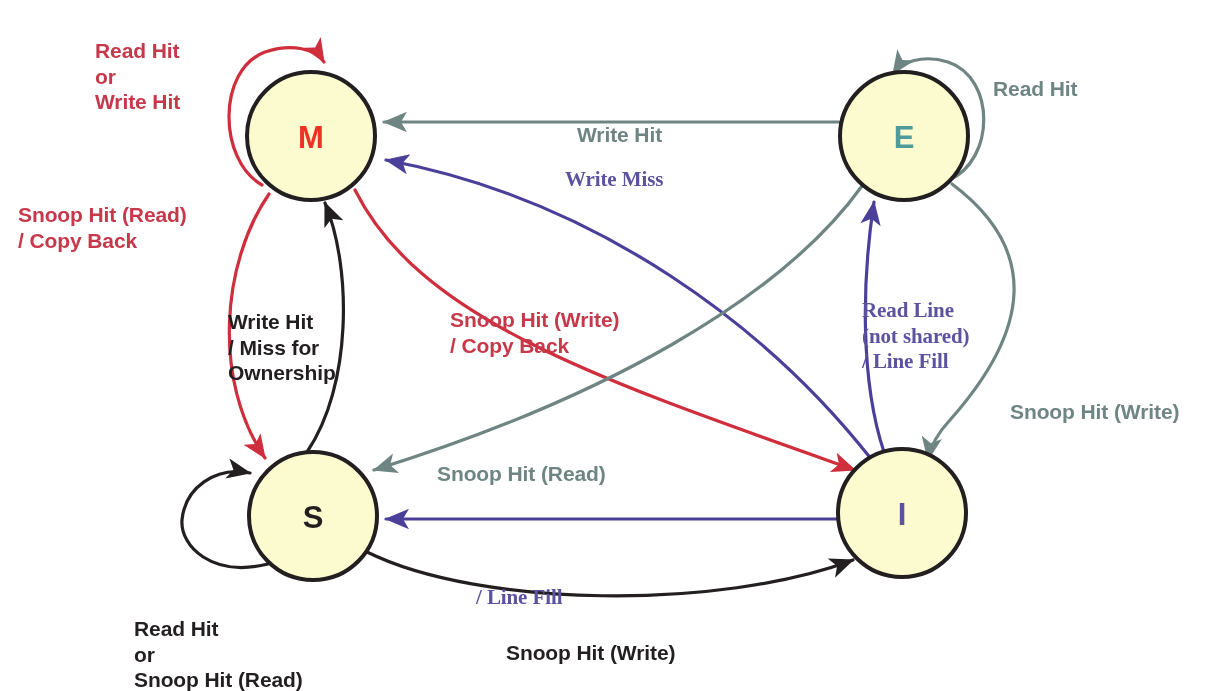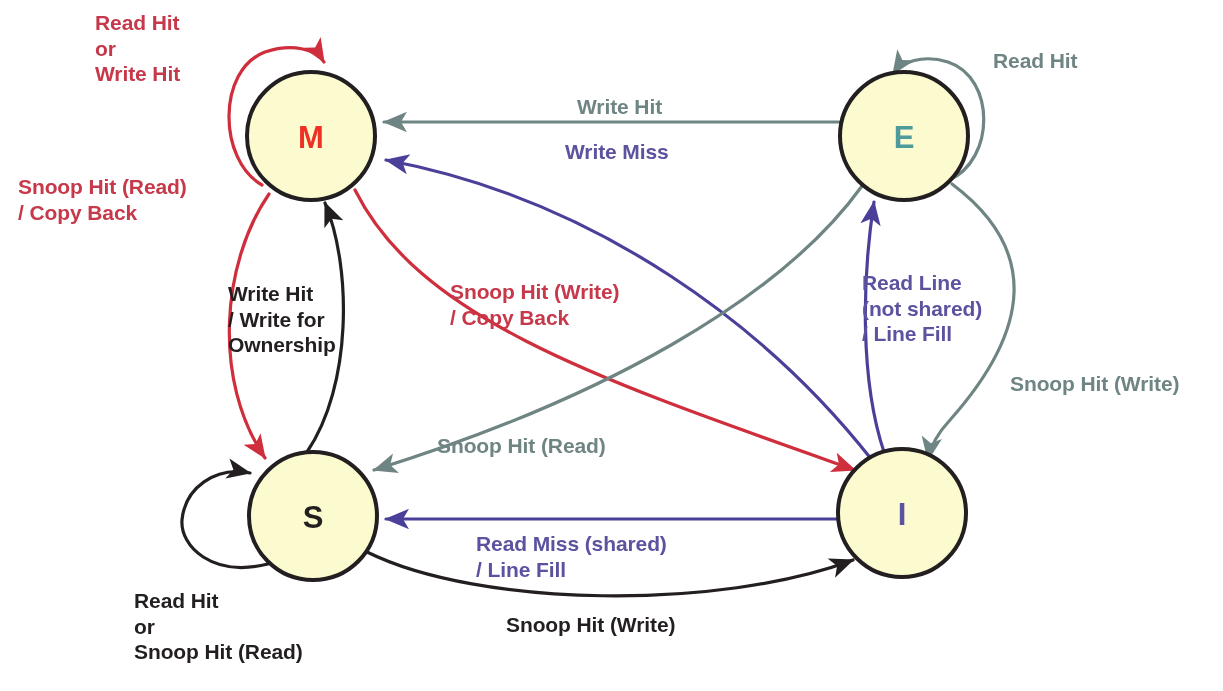--- a/index.html
+++ b/index.html
@@ -47,24 +47,25 @@
   .edge-black { stroke: #231f20; }
 
   .lbl {
     position: absolute;
     font-family: "Liberation Sans", sans-serif;
     font-size: 21px;
     font-weight: bold;
     line-height: 1.22;
     white-space: pre;
     letter-spacing: -0.1px;
+    margin-top: 28px;
   }
   .lbl-red    { color: #c6384a; }
   .lbl-grey   { color: #6e8583; }
-  .lbl-purple { color: #5b52a0; }
+  .lbl-purple { color: #5b52a0; font-family: Liberation Serif, serif; }
   .lbl-black  { color: #231f20; }
 </style>
 </head>
 <body>
 
 <div id="diagram-root">
 
   <svg id="mesi-svg" viewBox="0 0 1223 691">
     <defs>
       <marker id="ah-red" markerWidth="9" markerHeight="9" refX="7.2" refY="3.2" orient="auto" markerUnits="strokeWidth">
@@ -123,29 +124,29 @@
   <div class="lbl lbl-red" style="left:95px; top:10px;"><span>Read Hit</span><br><span>or</span><br><span>Write Hit</span></div>
 
   <div class="lbl lbl-red" style="left:18px; top:174px;"><span>Snoop Hit (Read)</span><br><span>/ Copy Back</span></div>
 
   <div class="lbl lbl-grey" style="left:993px; top:48px;"><span>Read Hit</span></div>
 
   <div class="lbl lbl-grey" style="left:577px; top:94px;"><span>Write Hit</span></div>
 
   <div class="lbl lbl-purple" style="left:565px; top:139px;"><span>Write Miss</span><br></div>
 
-  <div class="lbl lbl-black" style="left:228px; top:281px;"><span>Write Hit</span><br><span>/ Write for</span><br><span>Ownership</span></div>
+  <div class="lbl lbl-black" style="left:228px; top:281px;"><span>Write Hit</span><br><span>/ Miss for</span><br><span>Ownership</span></div>
 
   <div class="lbl lbl-red" style="left:450px; top:279px;"><span>Snoop Hit (Write)</span><br><span>/ Copy Back</span></div>
 
   <div class="lbl lbl-purple" style="left:862px; top:270px;"><span>Read Line</span><br><span>(not shared)</span><br><span>/ Line Fill</span></div>
 
   <div class="lbl lbl-grey" style="left:1010px; top:371px;"><span>Snoop Hit (Write)</span></div>
 
   <div class="lbl lbl-grey" style="left:437px; top:433px;"><span>Snoop Hit (Read)</span></div>
 
-  <div class="lbl lbl-purple" style="left:476px; top:531px;"><span>Read Miss (shared)</span><br><span>/ Line Fill</span></div>
+  <div class="lbl lbl-purple" style="left:476px; top:531px;"><br><span>/ Line Fill</span></div>
 
   <div class="lbl lbl-black" style="left:506px; top:612px;"><span>Snoop Hit (Write)</span></div>
 
   <div class="lbl lbl-black" style="left:134px; top:588px;"><span>Read Hit</span><br><span>or</span><br><span>Snoop Hit (Read)</span></div>
 
 </div>
 
 </body></html>

